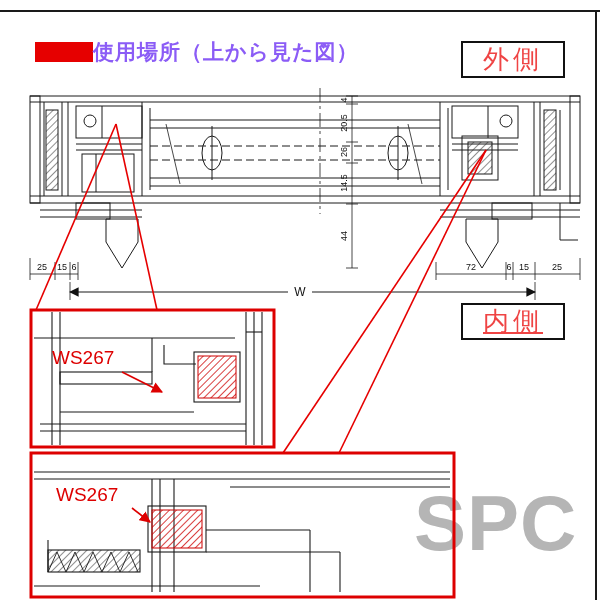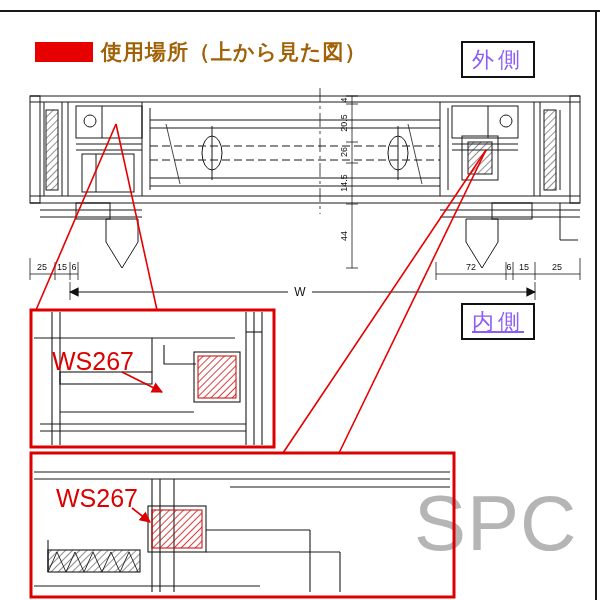--- a/index.html
+++ b/index.html
@@ -5,36 +5,36 @@
   html,body{margin:0;padding:0;}
   body{
     width:600px;height:600px;position:relative;background:#ffffff;
     font-family:"Liberation Sans", sans-serif;overflow:hidden;
   }
   .border-top{position:absolute;left:0;top:10px;width:600px;height:2px;background:#1a1a1a;}
   .border-right{position:absolute;left:595px;top:10px;width:2px;height:590px;background:#1a1a1a;}
 
   .legend{position:absolute;left:35px;top:38px;display:flex;align-items:center;}
   .legend-swatch{width:58px;height:20px;background:#e60000;display:inline-block;}
-  .legend-text{margin-left:8px;color:#a16207;font-size:21px;font-weight:600;letter-spacing:1px;white-space:nowrap;}
+  .legend-text{margin-left:0;color:#8b5cf6;font-size:21px;font-weight:600;letter-spacing:1px;white-space:nowrap;}
 
   .side-box{
-    position:absolute;left:461px;width:74px;height:37px;border:2.5px solid #111;
+    position:absolute;left:461px;width:104px;height:37px;border:2.5px solid #111;
     background:#fff;display:flex;align-items:center;justify-content:center;
-    font-size:22px;letter-spacing:4px;color:#8b5cf6;box-sizing:border-box;
+    font-size:26px;letter-spacing:4px;color:#ef4444;box-sizing:border-box;
   }
   .side-box.outside{top:41px;}
   .side-box.inside{top:303px;text-decoration:underline;}
 
-  .ws-label{position:absolute;color:#dd0000;font-size:25px;font-weight:500;white-space:nowrap;}
+  .ws-label{position:absolute;color:#dd0000;font-size:19px;font-weight:500;white-space:nowrap;}
   .ws-label.ws1{left:52px;top:347px;}
   .ws-label.ws2{left:56px;top:484px;}
 
   .watermark{
-    position:absolute;left:414px;top:484px;font-size:78px;font-weight:400;
+    position:absolute;left:414px;top:484px;font-size:78px;font-weight:700;
     color:#b5b5b5;letter-spacing:1px;line-height:1;
   }
 
   svg.drawing{position:absolute;left:0;top:0;}
 </style>
 </head>
 <body>
 
 <div class="border-top"></div>
 <div class="border-right"></div>

